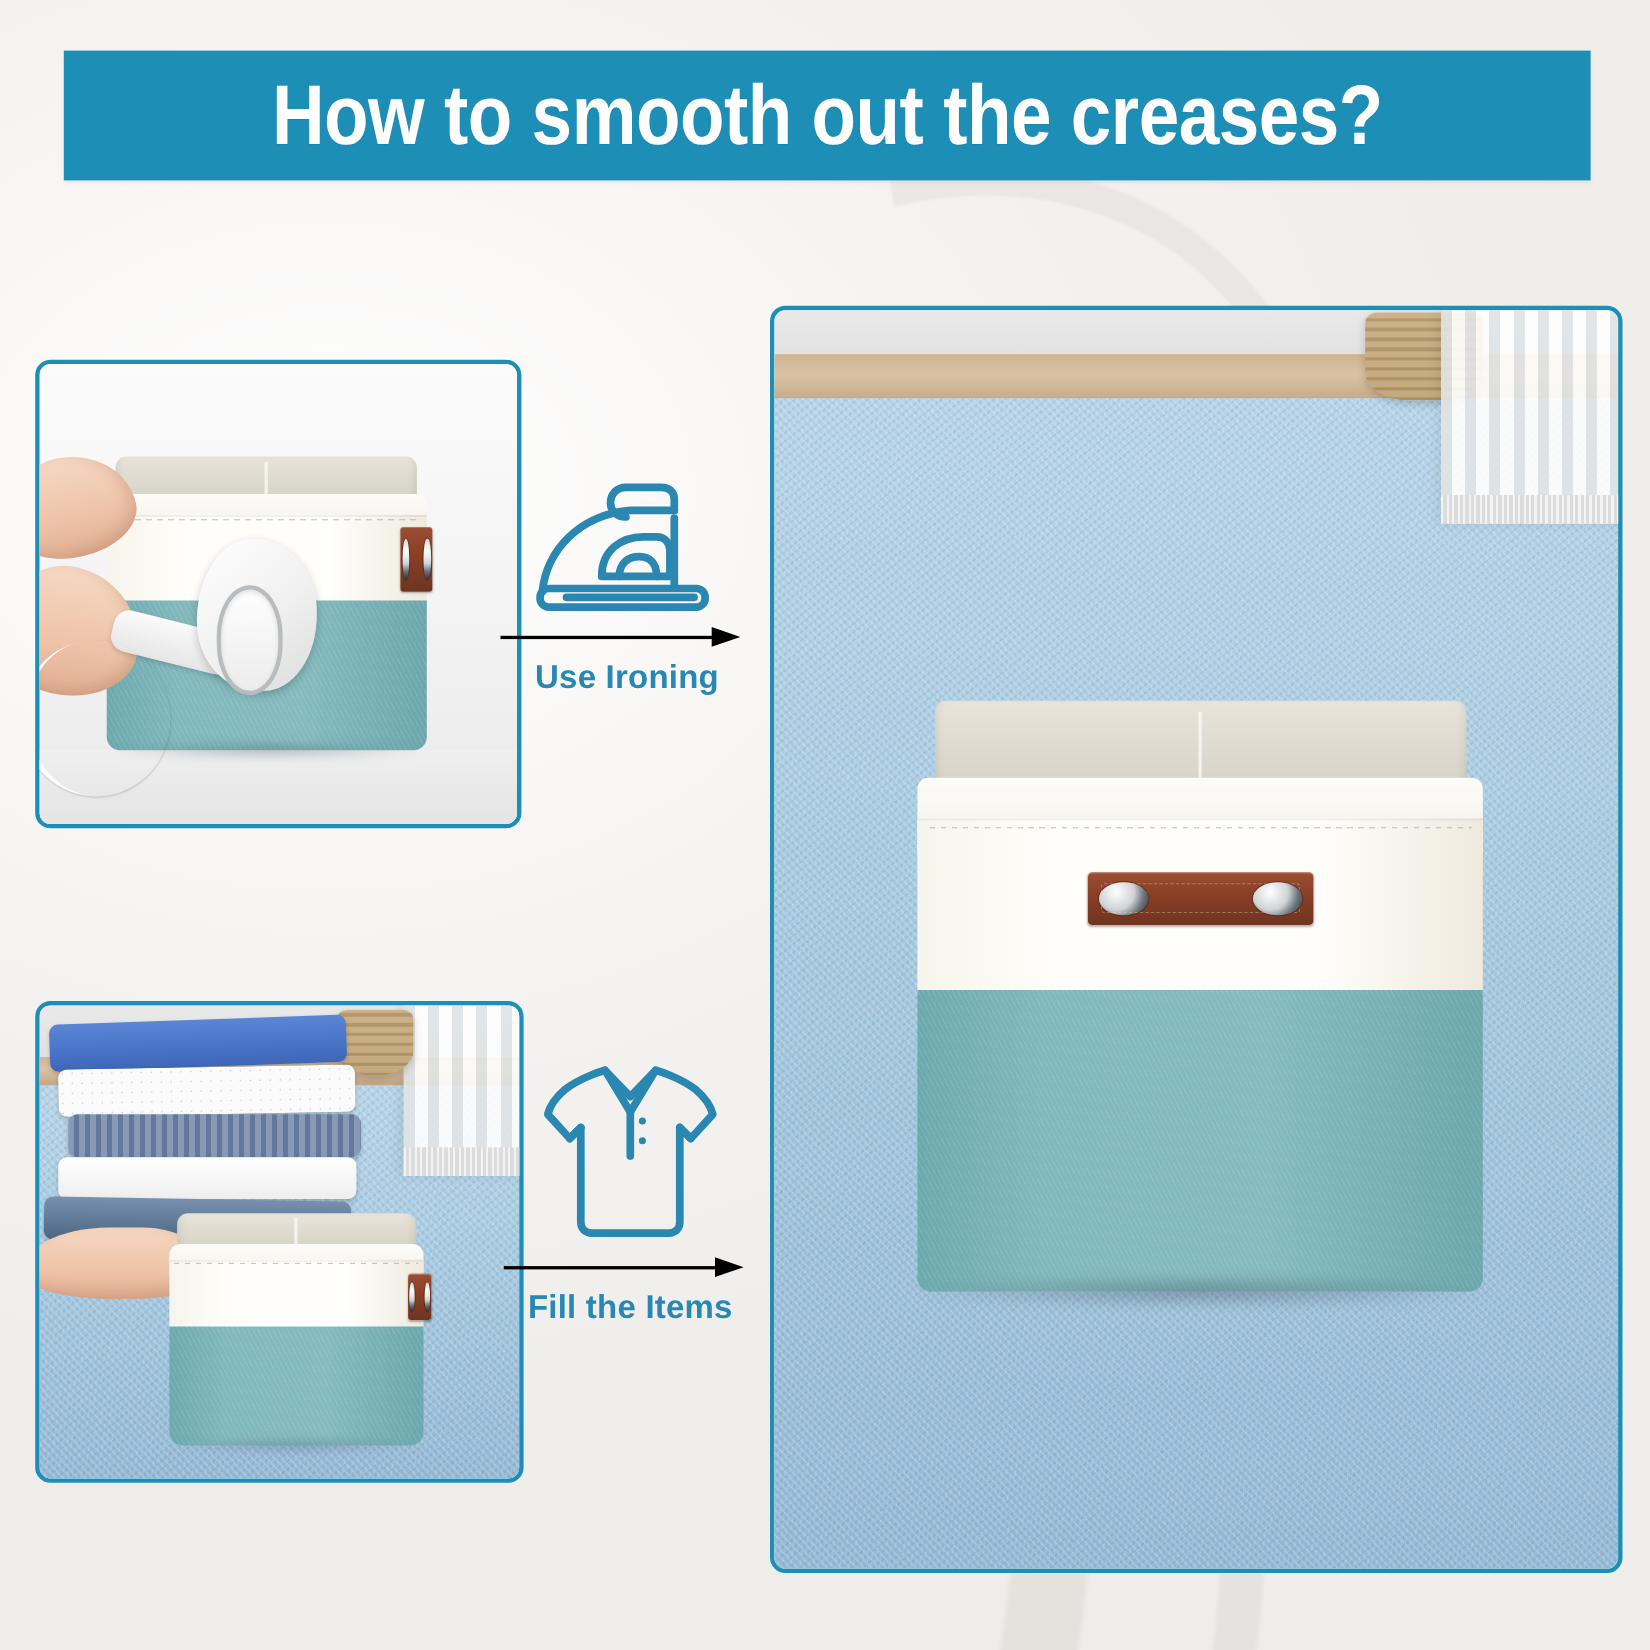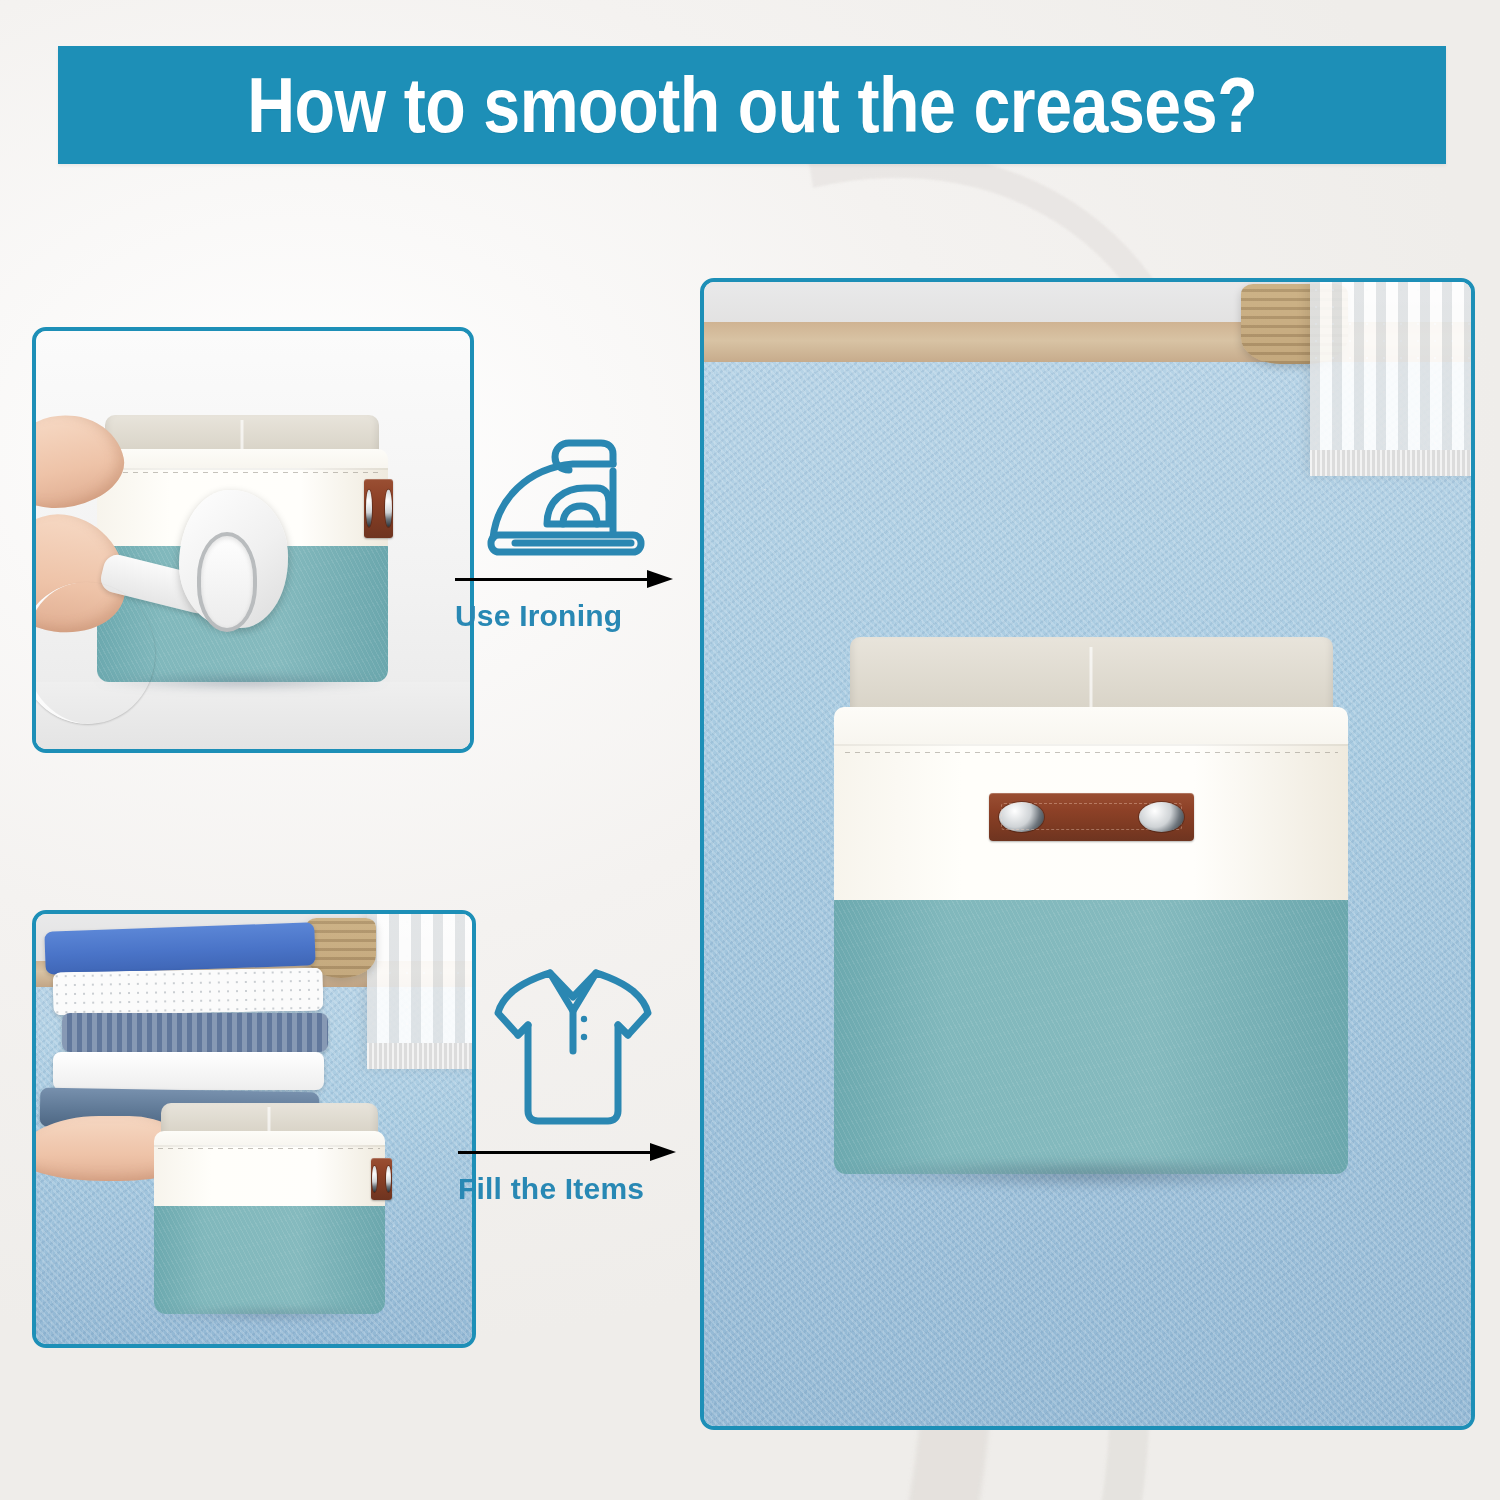--- a/index.html
+++ b/index.html
@@ -159,21 +159,21 @@
     background-image:
       repeating-linear-gradient(90deg, rgba(225,228,230,.9) 0 10px, rgba(255,255,255,.9) 10px 22px),
       radial-gradient(3px 3px at 6px 8px, rgba(215,219,222,.9) 45%, transparent 50%);
     background-size:auto, 17px 17px;
     box-shadow:-4px 0 10px rgba(0,0,0,.08);}
   .curtain-fringe{position:absolute;left:0;right:0;bottom:0;height:26px;
     background:repeating-linear-gradient(90deg,#f3f3f3 0 2px, #dcdcdc 2px 5px);
     filter:blur(.4px);}
 
   
-  .step{position:absolute;width:230px;}
+  .step{position:absolute;width:230px;text-align:center;}
   .step-icon{height:130px;display:flex;align-items:flex-end;justify-content:center;}
   .arrow-wrap{position:relative;height:22px;margin-top:8px;}
   .arrow-line{position:absolute;left:0;top:10px;width:198px;height:3px;background:#000;}
   .arrow-head{position:absolute;left:192px;top:2px;width:0;height:0;
     border-top:9px solid transparent;border-bottom:9px solid transparent;border-left:26px solid #000;}
   .step-label{margin-top:9px;color:#2888b4;font-weight:bold;font-size:30px;letter-spacing:.2px;
     font-family:"Liberation Sans",sans-serif;}
 
   .step-iron{left:455px;top:430px;}
   .step-fill{left:458px;top:955px;}

